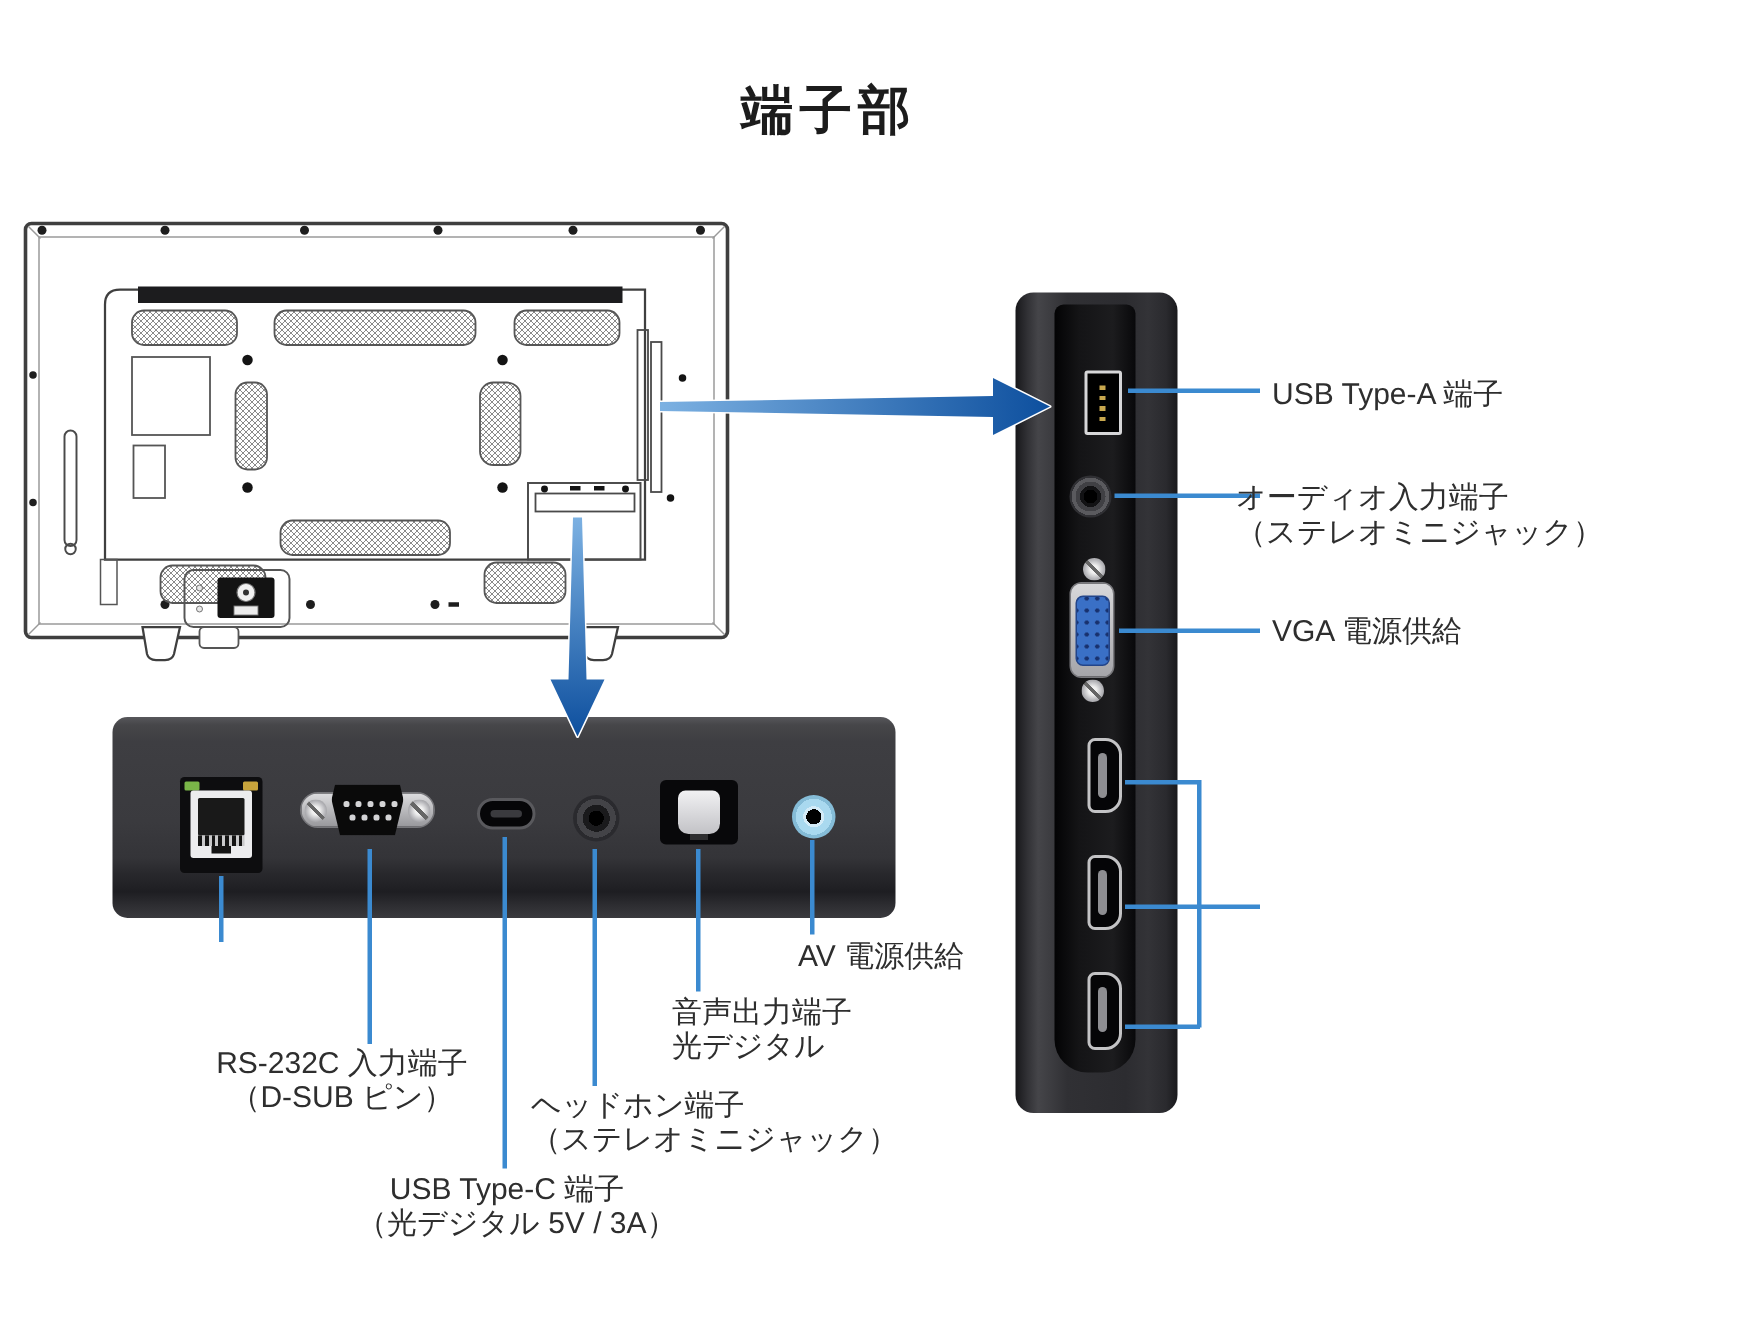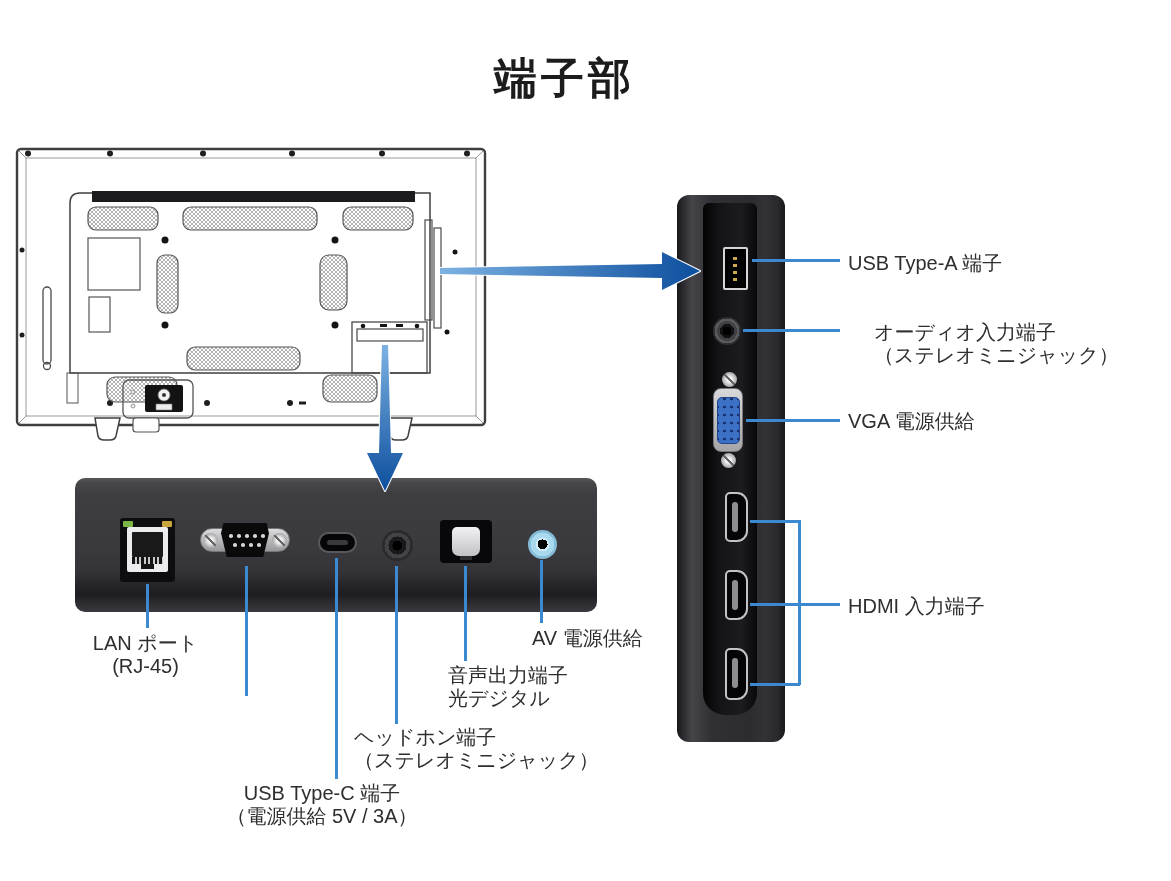--- a/index.html
+++ b/index.html
@@ -1,19 +1,19 @@
 <!DOCTYPE html>
 <html style="--leader-line: #3b8ad0; --arrow-start: #7cb1e2; --arrow-end: #0d4f9e; --vga-blue: #3a70c6; --av-ring: #a9d9ef; --led-green: #7ab648; --led-amber: #c8a43c;"><head>
 <meta charset="utf-8">
 <style>
   html,body{margin:0;padding:0;background:#ffffff;}
   .canvas{position:relative;width:1171px;height:881px;background:#fff;overflow:hidden;
           font-family:"Liberation Sans","DejaVu Sans",sans-serif;}
   .title{position:absolute;left:494px;top:50px;width:240px;text-align:left;
-         font-size:43px;font-weight:bold;color:#1c1c1c;letter-spacing:4px;}
+         font-size:35px;font-weight:bold;color:#1c1c1c;letter-spacing:4px;}
   .lbl{position:absolute;font-size:20px;line-height:23px;color:#2e2e2e;white-space:nowrap;}
   .lbl.center{text-align:center;}
   .leader-h{position:absolute;height:2.5px;background:var(--leader-line);}
   .leader-v{position:absolute;width:2.5px;background:var(--leader-line);}
   svg{position:absolute;}
   
   .bpanel{position:absolute;left:75px;top:478px;width:522px;height:134px;border-radius:10px;
     background:linear-gradient(180deg,#57575b 0%,#464649 4%,#3e3e42 12%,#3a3a3e 52%,#343438 70%,
                #28282c 78%,#1e1e22 87%,#2e2e32 94%,#3a3a3e 100%);}
   .lan{position:absolute;left:45px;top:40px;width:55px;height:64px;background:#0d0d0f;border-radius:3px;}
@@ -246,38 +246,37 @@
   <div class="leader-v" style="left:146px;top:584px;height:44px"></div>
   <div class="leader-v" style="left:245px;top:566px;height:130px"></div>
   <div class="leader-v" style="left:335px;top:558px;height:221px"></div>
   <div class="leader-v" style="left:395px;top:566px;height:158px"></div>
   <div class="leader-v" style="left:464px;top:566px;height:95px"></div>
   <div class="leader-v" style="left:540px;top:560px;height:63px"></div>
 
   <div class="lbl" style="left:848px;top:252px">
     <div>USB Type-A 端子</div>
   </div>
-  <div class="lbl" style="left:874px;top:321px">
+  <div class="lbl" style="left:824px;top:321px">
     <div>オーディオ入力端子</div>
     <div>（ステレオミニジャック）</div>
   </div>
   <div class="lbl" style="left:848px;top:410px">
     <div>VGA 電源供給</div>
   </div>
   <div class="lbl" style="left:848px;top:595px">
-    <div>HDMI 入力端子</div>
-  </div>
-
-  <div class="lbl center" style="left:63px;top:632px;width:165px">
-    <div>LAN ポート</div>
-    <div>(RJ-45)</div>
-  </div>
-  <div class="lbl center" style="left:222px;top:782px;width:200px">
+  </div>
+
+  <div class="lbl center" style="left:128px;top:698px;width:200px">
+    <div>RS-232C 入力端子</div>
+    <div>（D-SUB ピン）</div>
+  </div>
+  <div class="lbl center" style="left:238px;top:782px;width:200px">
     <div>USB Type-C 端子</div>
-    <div>（電源供給  5V / 3A）</div>
+    <div>（光デジタル  5V / 3A）</div>
   </div>
   <div class="lbl" style="left:354px;top:726px">
     <div>ヘッドホン端子</div>
     <div>（ステレオミニジャック）</div>
   </div>
   <div class="lbl" style="left:448px;top:664px">
     <div>音声出力端子</div>
     <div>光デジタル</div>
   </div>
   <div class="lbl" style="left:532px;top:627px">

